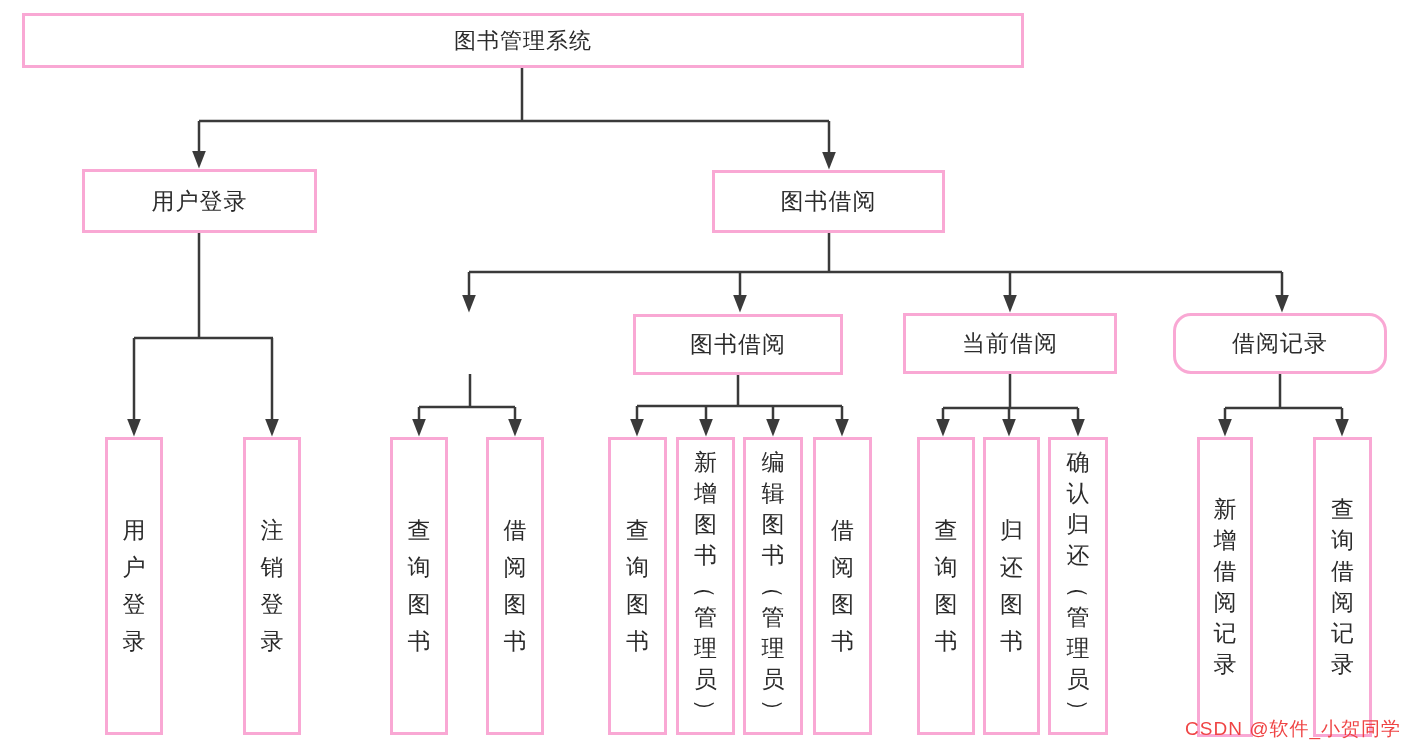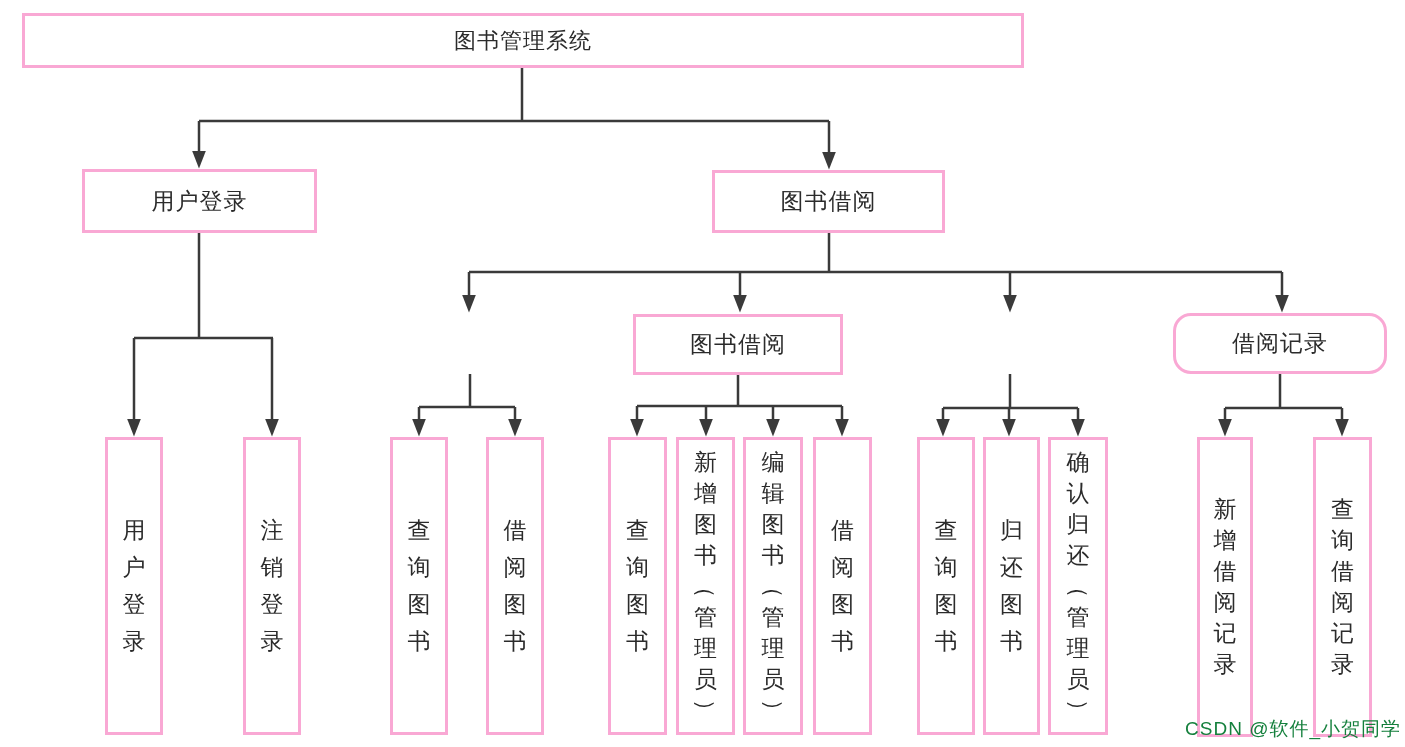--- a/index.html
+++ b/index.html
@@ -101,20 +101,21 @@
       <line x1="1342" y1="408" x2="1342" y2="419" marker-end="url(#arr)"></line>
     </g>
   </svg>
 
   <div class="node hbox root-box" style="left:22px; top:13px; width:1002px; height:55px;">图书管理系统</div>
 
   <div class="node hbox" style="left:82px; top:169px; width:235px; height:64px;">用户登录</div>
   <div class="node hbox" style="left:712px; top:170px; width:233px; height:63px;">图书借阅</div>
 
   <div class="node hbox" style="left:633px; top:314px; width:210px; height:61px;">图书借阅</div>
+  <div class="node hbox" style="left:903px; top:313px; width:214px; height:61px;">当前借阅</div>
   <div class="node hbox" style="left:1173px; top:313px; width:214px; height:61px;border-radius:18px;">借阅记录</div>
 
   <div class="node vbox sparse" style="left:105px; top:437px; width:58px; height:298px;">
       <span class="vchar">用</span>
       <span class="vchar">户</span>
       <span class="vchar">登</span>
       <span class="vchar">录</span>
     </div>
   <div class="node vbox sparse" style="left:243px; top:437px; width:58px; height:298px;">
       <span class="vchar">注</span>
@@ -205,15 +206,15 @@
     </div>
   <div class="node vbox" style="left:1313px; top:437px; width:59px; height:300px;">
       <span class="vchar">查</span>
       <span class="vchar">询</span>
       <span class="vchar">借</span>
       <span class="vchar">阅</span>
       <span class="vchar">记</span>
       <span class="vchar">录</span>
     </div>
 
-  <div class="watermark" style="color: #15803d;">CSDN @软件_小贺同学</div>
+  <div class="watermark" style="color: #ef4444;">CSDN @软件_小贺同学</div>
 
 </div>
 
 </body></html>

